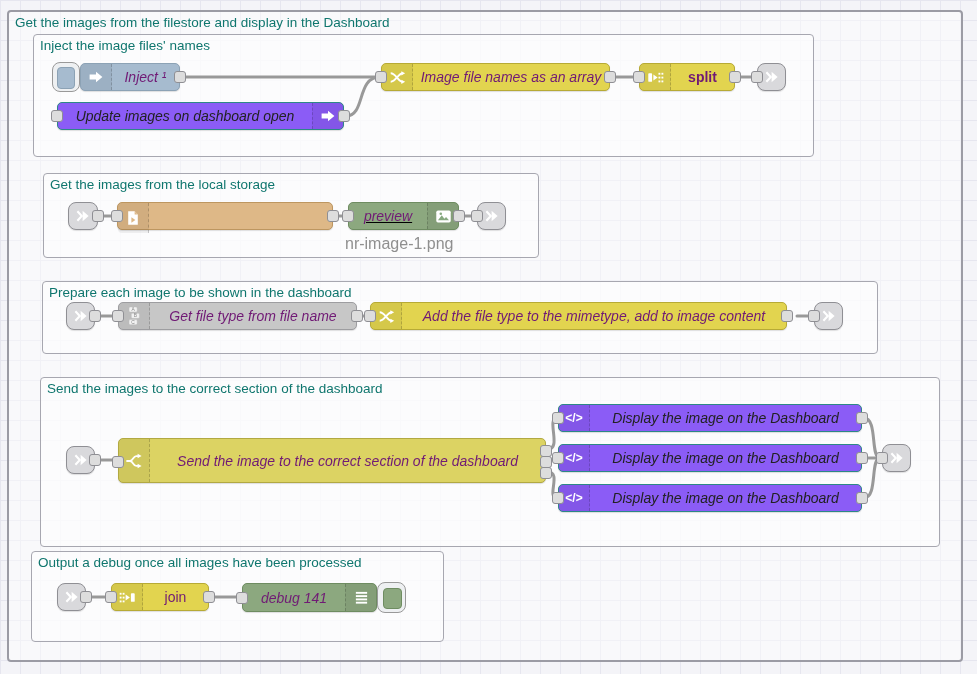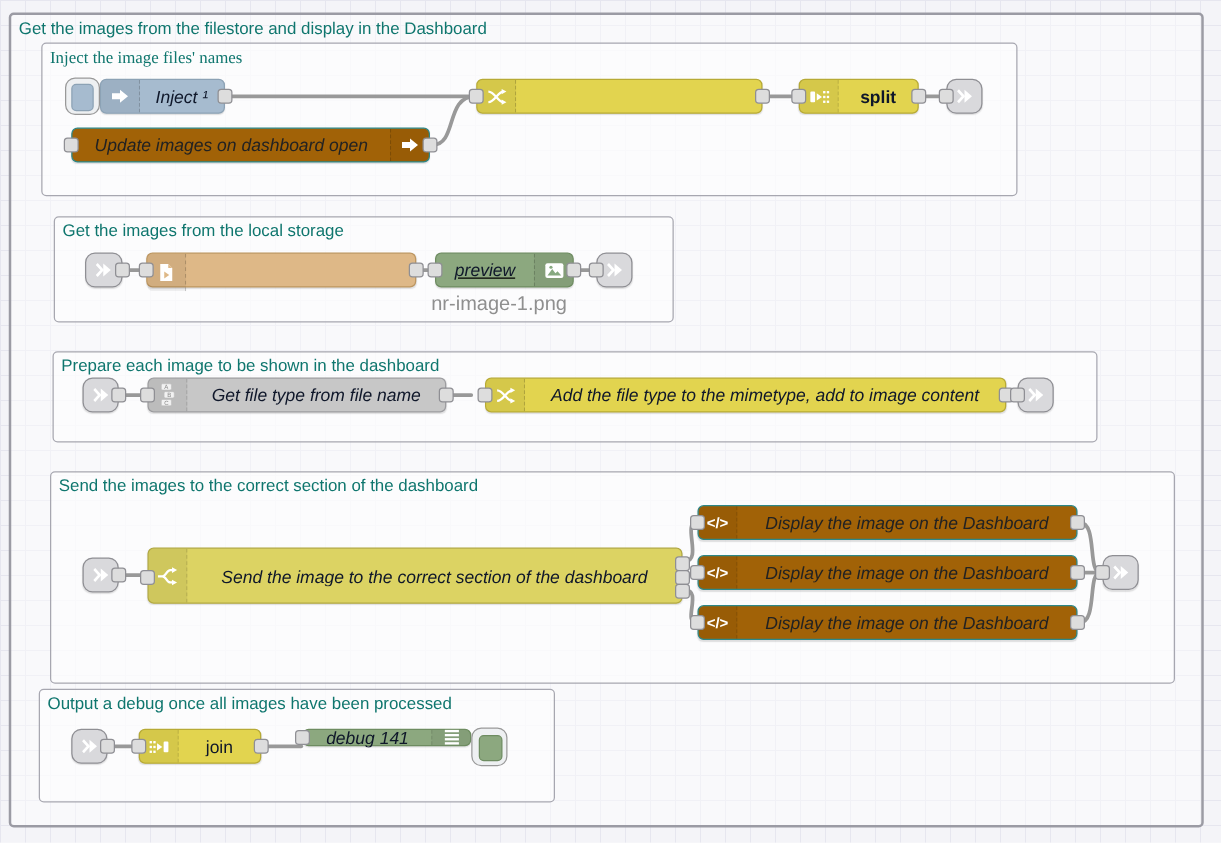--- a/index.html
+++ b/index.html
@@ -19,32 +19,32 @@
     position:absolute;top:3px;left:6px;font-size:13.5px;color:#0f766e;
     white-space:nowrap;line-height:16px;
   }
   #wires{position:absolute;left:0;top:0;pointer-events:none;}
   #wires path{stroke:#999;stroke-width:3;fill:none;stroke-linecap:round;}
   .node{
     position:absolute;height:28px;border:1px solid;border-radius:5px;
     display:flex;align-items:center;box-sizing:border-box;
     box-shadow:0 1px 1px rgba(0,0,0,0.12);
   }
-  .lblwrap{flex:1;text-align:center;font-size:14px;color:#0f172a;white-space:nowrap;overflow:hidden;}
+  .lblwrap{flex:1;text-align:center;font-size:14px;color:#701a75;white-space:nowrap;overflow:hidden;}
   .italic .lblwrap{font-style:italic;}
   .icon-region{
     width:30px;align-self:stretch;flex:0 0 30px;
     background:rgba(0,0,0,0.055);
     display:flex;align-items:center;justify-content:center;
   }
   .icon-region.left{border-right:1px dashed rgba(0,0,0,0.18);border-radius:4px 0 0 4px;}
   .icon-region.right{border-left:1px dashed rgba(0,0,0,0.18);border-radius:0 4px 4px 0;}
   .icon-region svg{display:block;}
   .n-inject{background:#a6bbcf;border-color:#8ca2b5;}
-  .n-teal{background:#a16207;border-color:#2d8787;}
+  .n-teal{background:#8b5cf6;border-color:#2d8787;}
   .n-func{background:#e2d44f;border-color:#b7aa35;}
   .n-yellow{background:#dcd363;border-color:#b2a942;}
   .n-file{background:#deb887;border-color:#bd9660;}
   .n-gray{background:#c7c7c7;border-color:#9d9da0;}
   .n-green{background:#8ca87f;border-color:#6e8c61;}
   .n-link{
     background:#d9d9dc;border-color:#8f8f94;border-radius:8px;
     justify-content:center;
   }
   .port{
@@ -61,21 +61,21 @@
   .btn-inner{position:absolute;border:1px solid;border-radius:4px;}
   .status-text{position:absolute;font-size:16px;color:#8f8f8f;white-space:nowrap;}
 </style>
 </head>
 <body>
 
 <div class="group outer" style="left:7px;top:10px;width:952px;height:648px;">
   <div class="group-title">Get the images from the filestore and display in the Dashboard</div>
 </div>
 
-<div class="group inner" style="left:33px;top:34px;width:779px;height:121px;font-family:Liberation Serif, serif;">
+<div class="group inner" style="left:33px;top:34px;width:779px;height:121px;">
   <div class="group-title">Inject the image files' names</div>
 </div>
 
 <div class="group inner" style="left:43px;top:173px;width:494px;height:83px;">
   <div class="group-title">Get the images from the local storage</div>
 </div>
 
 <div class="group inner" style="left:42px;top:281px;width:834px;height:71px;">
   <div class="group-title">Prepare each image to be shown in the dashboard</div>
 </div>
@@ -135,20 +135,21 @@
   <div class="port out"></div>
 </div>
 
 <div class="node n-func italic" style="left:381px;top:63px;width:229px;">
   <div class="icon-region left">
     <svg width="17" height="17" viewBox="0 0 20 20">
       <path d="M2 5 C8 5 11 15 16 15 M2 15 C8 15 11 5 16 5" stroke="#fff" stroke-width="2.2" fill="none"></path>
       <path d="M14.5 2.5 L19 5 L14.5 7.5 z M14.5 12.5 L19 15 L14.5 17.5 z" fill="#fff"></path>
     </svg>
   </div>
+  <span class="lblwrap">Image file names as an array</span>
   <div class="port in"></div>
   <div class="port out"></div>
 </div>
 
 <div class="node n-func" style="left:639px;top:63px;width:96px;font-weight:bold;">
   <div class="icon-region left">
     <svg width="17" height="17" viewBox="0 0 20 20" fill="#fff">
       <rect x="1.5" y="5" width="4.5" height="10" rx="1"></rect>
       <path d="M7.5 6.5 L12.5 10 L7.5 13.5 z"></path>
       <rect x="13.5" y="4.5" width="2.2" height="2.2"></rect>
@@ -233,21 +234,21 @@
       <text x="9" y="5.6" font-size="5.4" fill="#8a8a8a" text-anchor="middle">A</text>
       <text x="11.5" y="12.6" font-size="5.4" fill="#8a8a8a" text-anchor="middle">B</text>
       <text x="9" y="19.6" font-size="5.4" fill="#8a8a8a" text-anchor="middle">C</text>
     </svg>
   </div>
   <span class="lblwrap">Get file type from file name</span>
   <div class="port in"></div>
   <div class="port out"></div>
 </div>
 
-<div class="node n-func italic" style="left:388px;top:302px;width:417px;">
+<div class="node n-func italic" style="left:370px;top:302px;width:417px;">
   <div class="icon-region left">
     <svg width="17" height="17" viewBox="0 0 20 20">
       <path d="M2 5 C8 5 11 15 16 15 M2 15 C8 15 11 5 16 5" stroke="#fff" stroke-width="2.2" fill="none"></path>
       <path d="M14.5 2.5 L19 5 L14.5 7.5 z M14.5 12.5 L19 15 L14.5 17.5 z" fill="#fff"></path>
     </svg>
   </div>
   <span class="lblwrap">Add the file type to the mimetype, add to image content</span>
   <div class="port in"></div>
   <div class="port out"></div>
 </div>
@@ -336,21 +337,21 @@
         <rect x="4.3" y="13.5" width="2.2" height="2.2"></rect>
       <path d="M7.8 6.5 L12.8 10 L7.8 13.5 z"></path>
       <rect x="14" y="5" width="4.5" height="10" rx="1"></rect>
     </svg>
   </div>
   <span class="lblwrap">join</span>
   <div class="port in"></div>
   <div class="port out"></div>
 </div>
 
-<div class="node n-green italic" style="left:242px;top:583px;width:135px;height:14px;">
+<div class="node n-green italic" style="left:242px;top:583px;width:135px;height:29px;">
   <span class="lblwrap">debug 141</span>
   <div class="icon-region right">
     <svg width="15" height="16" viewBox="0 0 16 16" fill="#fff">
       <rect x="2" y="1.5" width="12" height="2"></rect>
       <rect x="2" y="5" width="12" height="2"></rect>
       <rect x="2" y="8.5" width="12" height="2"></rect>
       <rect x="2" y="12" width="12" height="2"></rect>
     </svg>
   </div>
   <div class="port in"></div>

